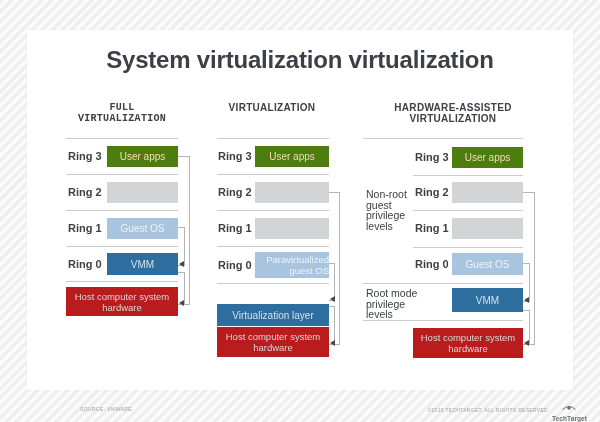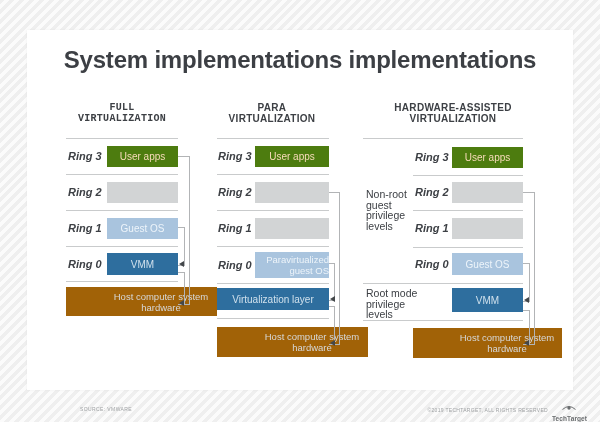--- a/index.html
+++ b/index.html
@@ -15,31 +15,31 @@
   .page-title{
     position:absolute;left:27px;top:46px;width:546px;text-align:center;
     font-size:24px;font-weight:bold;color:#3c3f44;letter-spacing:-0.2px;
   }
   .col-header{
     position:absolute;text-align:center;font-size:10px;font-weight:bold;
     color:#3d4045;line-height:11px;letter-spacing:0.3px;
   }
   .rule{position:absolute;height:1px;background:#c9cbcc;}
   .ring-label{
-    position:absolute;font-size:11px;font-weight:bold;color:#3d4045;line-height:12px;font-style:italic;
+    position:absolute;font-size:11px;font-weight:bold;color:#3d4045;line-height:12px;
   }
   .box{
     position:absolute;display:flex;align-items:center;justify-content:center;
     font-size:10px;text-align:center;line-height:11px;
   }
   .orange{background:#4d7c0f;color:#f8dcba;}
   .gbox{background:#d2d4d5;}
   .lblue{background:#a9c4de;color:#edf4fa;}
   .dblue{background:#2e6e9e;color:#cfe0ec;}
-  .hw{background:#a16207;color:#d7d8d9;padding-left:39px;}
+  .hw{background:#b91c1c;color:#d7d8d9;}
   .small-text{font-size:9.5px;line-height:11px;}
   .side-label{
     position:absolute;font-size:10.5px;color:#3d4045;line-height:10.5px;
   }
   .bracket{
     position:absolute;
     border-top:1px solid #b2b4b6;border-right:1px solid #b2b4b6;border-bottom:1px solid #b2b4b6;
   }
   .arrowhead{
     position:absolute;width:0;height:0;
@@ -54,21 +54,21 @@
     font-size:5px;letter-spacing:0.3px;color:#9fa2a4;
   }
   .tt-logo{position:absolute;left:552px;top:397px;width:34px;text-align:center;color:#6b6e70;}
   .tt-logo .wordmark{font-size:6.5px;font-weight:bold;letter-spacing:0.1px;}
 </style>
 </head>
 <body>
 
 <div class="card"></div>
 
-<div class="page-title">System implementations implementations</div>
+<div class="page-title">System virtualization virtualization</div>
 
 <div>
   <div class="col-header" style="left:62px;top:102px;width:120px;font-family:Liberation Mono, monospace;">
     <div>FULL</div>
     <div>VIRTUALIZATION</div>
   </div>
 
   <div class="rule" style="left:66px;top:138px;width:112px;"></div>
   <div class="rule" style="left:66px;top:174px;width:112px;"></div>
   <div class="rule" style="left:66px;top:210px;width:112px;"></div>
@@ -88,41 +88,40 @@
 
   <div class="bracket" style="left:178px;top:156px;width:11px;height:147px;"></div>
   <div class="bracket" style="left:178px;top:227px;width:6px;height:37px;"></div>
   <div class="bracket" style="left:178px;top:272px;width:6px;height:31px;"></div>
   <div class="arrowhead" style="left:179px;top:261px;"></div>
   <div class="arrowhead" style="left:179px;top:300px;"></div>
 </div>
 
 <div>
   <div class="col-header" style="left:212px;top:102px;width:120px;">
-    <div>PARA</div>
     <div>VIRTUALIZATION</div>
   </div>
 
   <div class="rule" style="left:217px;top:138px;width:112px;"></div>
   <div class="rule" style="left:217px;top:174px;width:112px;"></div>
   <div class="rule" style="left:217px;top:210px;width:112px;"></div>
   <div class="rule" style="left:217px;top:246px;width:112px;"></div>
   <div class="rule" style="left:217px;top:283px;width:112px;"></div>
   <div class="rule" style="left:217px;top:318px;width:112px;"></div>
 
   <div class="ring-label" style="left:218px;top:150px;">Ring 3</div>
   <div class="ring-label" style="left:218px;top:186px;">Ring 2</div>
   <div class="ring-label" style="left:218px;top:222px;">Ring 1</div>
   <div class="ring-label" style="left:218px;top:259px;">Ring 0</div>
 
   <div class="box orange" style="left:255px;top:146px;width:74px;height:21px;">User apps</div>
   <div class="box gbox" style="left:255px;top:182px;width:74px;height:21px;"></div>
   <div class="box gbox" style="left:255px;top:218px;width:74px;height:21px;"></div>
   <div class="box lblue small-text" style="left:255px;top:252px;width:74px;height:26px;text-align:right;">Paravirtualized guest OS</div>
-  <div class="box dblue" style="left:217px;top:288px;width:112px;height:22px;">Virtualization layer</div>
+  <div class="box dblue" style="left:217px;top:304px;width:112px;height:22px;">Virtualization layer</div>
   <div class="box hw small-text" style="left:217px;top:327px;width:112px;height:30px;">Host computer system hardware</div>
 
   <div class="bracket" style="left:329px;top:192px;width:10px;height:151px;"></div>
   <div class="bracket" style="left:329px;top:263px;width:5px;height:36px;"></div>
   <div class="bracket" style="left:329px;top:306px;width:5px;height:37px;"></div>
   <div class="arrowhead" style="left:330px;top:296px;"></div>
   <div class="arrowhead" style="left:330px;top:340px;"></div>
 </div>
 
 <div>

